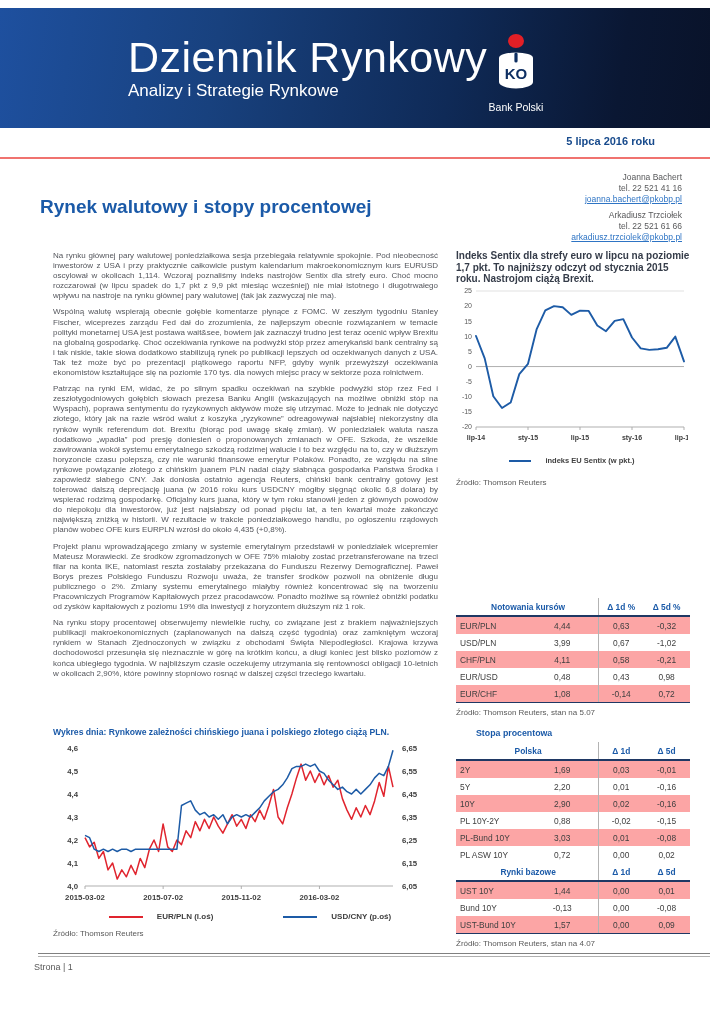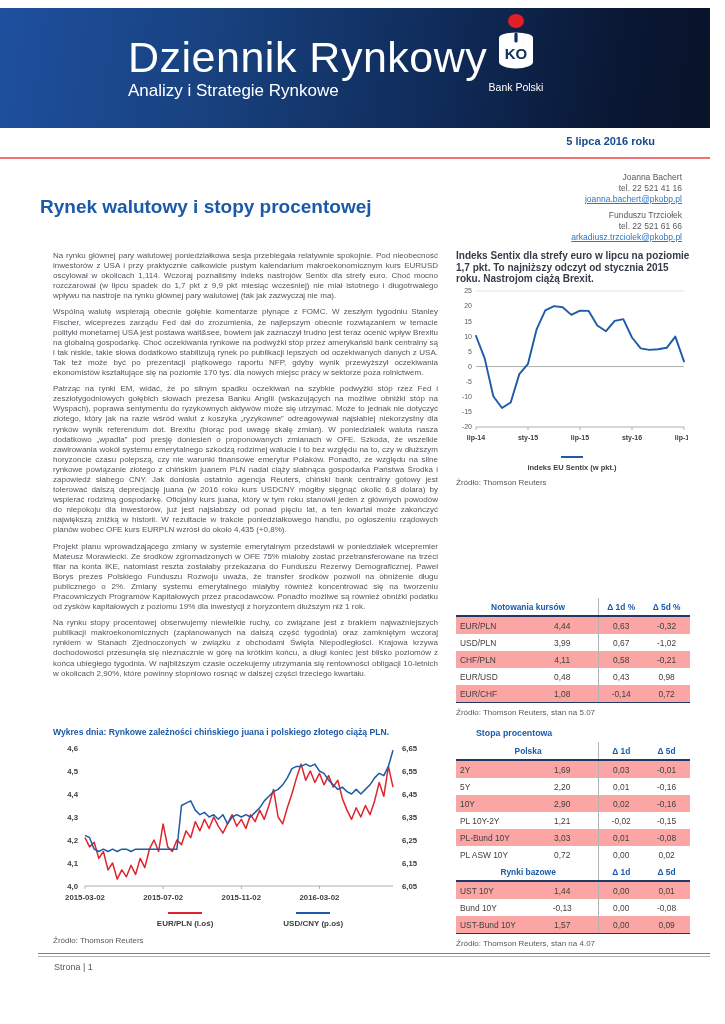--- a/index.html
+++ b/index.html
@@ -7,42 +7,42 @@
        font-family:"Liberation Sans","DejaVu Sans",sans-serif;}
   .page{position:absolute;inset:0;width:710px;height:1024px;background:#fff;overflow:hidden;}
 
   
   .banner{position:absolute;left:0;top:8px;width:725px;height:120px;
     background:linear-gradient(98deg,#1e509f 0%,#18417e 30%,#0f2a57 62%,#0a1733 85%,#091228 100%);
     display:flex;align-items:center;}
   .banner-text{margin-left:128px;color:#fff;}
   .banner-title{font-size:43px;font-weight:300;line-height:1.04;letter-spacing:.5px;}
   .banner-subtitle{font-size:17px;font-weight:300;margin-top:2px;}
-  .logo{position:absolute;left:484px;top:4px;width:64px;text-align:center;color:#fff;}
+  .logo{position:absolute;left:484px;top:24px;width:64px;text-align:center;color:#fff;}
   .logo-caption{font-size:10.5px;font-weight:300;margin-top:1px;}
 
   .date-line{position:absolute;top:135px;right:55px;font-size:11px;font-weight:bold;color:#174a8c;}
   .red-rule{position:absolute;top:157px;left:0;width:725px;height:2px;background:#f0736f;}
 
   
   .contacts{position:absolute;top:172px;right:28px;text-align:right;font-size:8.5px;color:#58595b;line-height:11px;}
   .contact{margin-bottom:5px;}
   .contact .email{color:#2e74c4;text-decoration:underline;display:block;cursor:pointer;}
 
   .section-title{position:absolute;left:40px;top:196px;margin:0;font-size:19px;font-weight:bold;color:#1b5aa8;}
 
   
   .left-col{position:absolute;left:53px;top:251px;width:385px;height:722px;}
   .left-col p{margin:0 0 6px 0;font-size:8px;line-height:10.1px;text-align:justify;color:#54565c;}
 
   .fx-chart-block{position:absolute;top:476px;left:0;width:394px;}
   .chart-title{font-size:8.6px;font-weight:bold;color:#1b5aa8;line-height:11px;}
   #fx-chart{display:block;margin-top:2px;}
   .legend-row{display:flex;justify-content:center;gap:70px;margin-top:2px;font-size:8px;font-weight:bold;color:#3d3d3d;}
-  .legend-item{display:flex;align-items:center;gap:5px;flex-direction:column;}
+  .legend-item{display:flex;align-items:center;gap:14px;}
   .key{display:inline-block;width:34px;height:2px;background:#888;}
   .source{font-size:8px;color:#595959;margin-top:8px;}
 
   
   .right-col{position:absolute;left:456px;top:250px;width:236px;height:724px;}
   .right-heading{position:absolute;top:0;left:0;width:236px;font-size:10px;font-weight:bold;line-height:11.5px;color:#353c49;}
   #sentix-chart{position:absolute;top:34px;left:0;}
   .sentix-legend{position:absolute;top:206px;width:232px;display:flex;justify-content:center;font-size:7.5px;font-weight:bold;color:#404040;}
   .sentix-source{position:absolute;top:228px;left:0;font-size:8px;color:#595959;}
 
@@ -62,21 +62,21 @@
 
   
   svg text{font-family:"Liberation Sans","DejaVu Sans",sans-serif;}
   .ax{font-size:7px;fill:#595959;}
   .xb{font-weight:bold;fill:#404040;}
   .axb{font-size:7.8px;font-weight:bold;fill:#3d3d3d;}
 
   
   .footer-rule{position:absolute;left:38px;top:953px;width:680px;height:2px;
     border-top:1.5px solid #808080;border-bottom:1px solid #b0b0b0;}
-  .footer-text{position:absolute;left:54px;top:962px;font-size:9px;color:#595959;}
+  .footer-text{position:absolute;left:34px;top:962px;font-size:9px;color:#595959;}
 </style>
 </head>
 <body>
 
 <div class="page">
 
   <header class="banner">
     <div class="banner-text">
       <div class="banner-title">Dziennik Rynkowy</div>
       <div class="banner-subtitle">Analizy i Strategie Rynkowe</div>
@@ -96,21 +96,21 @@
   <div class="date-line">5 lipca 2016 roku</div>
   <div class="red-rule"></div>
 
   <div class="contacts">
     <div class="contact">
       <div>Joanna Bachert</div>
       <div>tel. 22 521 41 16</div>
       <a class="email">joanna.bachert@pkobp.pl</a>
     </div>
     <div class="contact">
-      <div>Funduszu Trzciołek</div>
+      <div>Arkadiusz Trzciołek</div>
       <div>tel. 22 521 61 66</div>
       <a class="email">arkadiusz.trzciolek@pkobp.pl</a>
     </div>
   </div>
 
   <h1 class="section-title">Rynek walutowy i stopy procentowej</h1>
 
   <div class="left-col">
     <p>Na rynku głównej pary walutowej poniedziałkowa sesja przebiegała relatywnie spokojnie. Pod nieobecność inwestorów z USA i przy praktycznie całkowicie pustym kalendarium makroekonomicznym kurs EURUSD oscylował w okolicach 1,114. Wczoraj poznaliśmy indeks nastrojów Sentix dla strefy euro. Choć mocno rozczarował (w lipcu spadek do 1,7 pkt z 9,9 pkt miesiąc wcześniej) nie miał istotnego i długotrwałego wpływu na nastroje na rynku głównej pary walutowej (tak jak zazwyczaj nie ma).</p>
     <p>Wspólną walutę wspierają obecnie gołębie komentarze płynące z FOMC. W zeszłym tygodniu Stanley Fischer, wiceprezes zarządu Fed dał do zrozumienia, że najlepszym obecnie rozwiązaniem w temacie polityki monetarnej USA jest postawa wait&amp;see, bowiem jak zaznaczył trudno jest teraz ocenić wpływ Brexitu na globalną gospodarkę. Choć oczekiwania rynkowe na podwyżki stóp przez amerykański bank centralny są i tak niskie, takie słowa dodatkowo stabilizują rynek po publikacji lepszych od oczekiwanych danych z USA. Tak też może być po prezentacji piątkowego raportu NFP, gdyby wynik przewyższył oczekiwania ekonomistów kształtujące się na poziomie 170 tys. dla nowych miejsc pracy w sektorze poza rolnictwem.</p>
@@ -275,21 +275,21 @@
           <td>-0,16</td>
         </tr>
         <tr class="alt">
           <td class="lbl">10Y</td>
           <td>2,90</td>
           <td class="sep">0,02</td>
           <td>-0,16</td>
         </tr>
         <tr>
           <td class="lbl">PL 10Y-2Y</td>
-          <td>1,21</td>
+          <td>0,88</td>
           <td class="sep">-0,02</td>
           <td>-0,15</td>
         </tr>
         <tr class="alt">
           <td class="lbl">PL-Bund 10Y</td>
           <td>3,03</td>
           <td class="sep">0,01</td>
           <td>-0,08</td>
         </tr>
         <tr>

